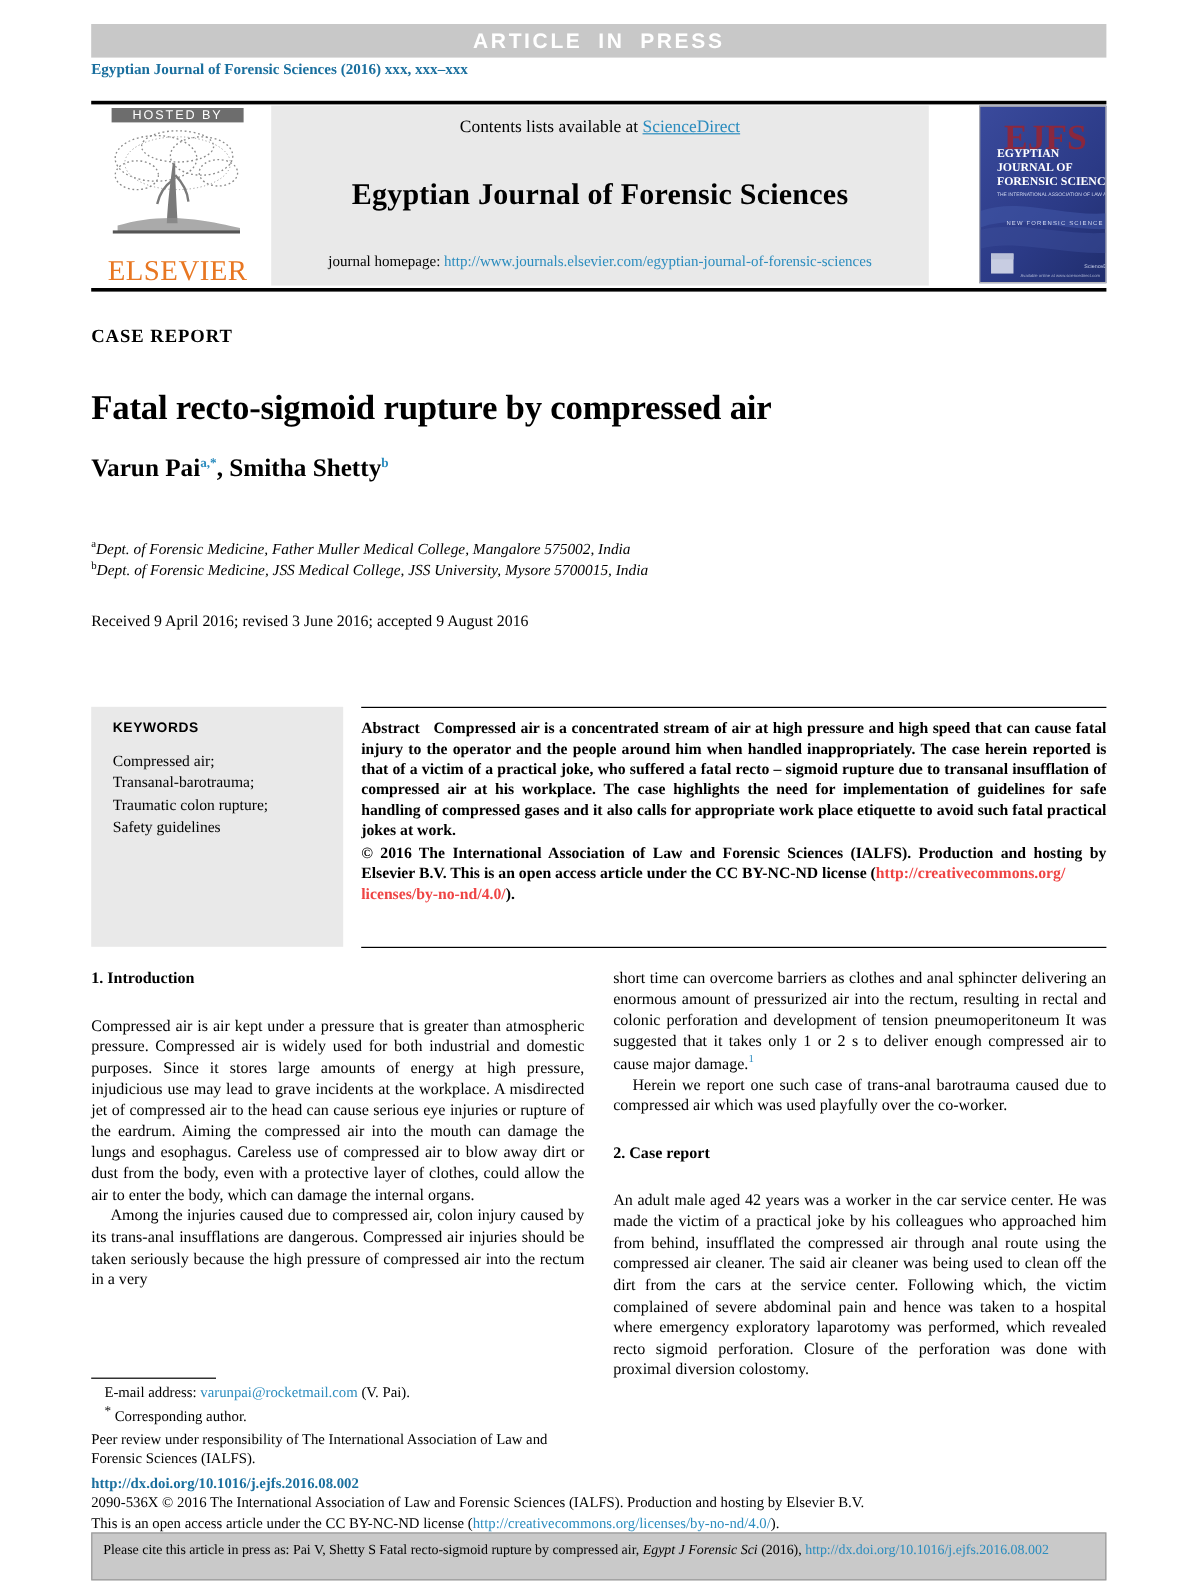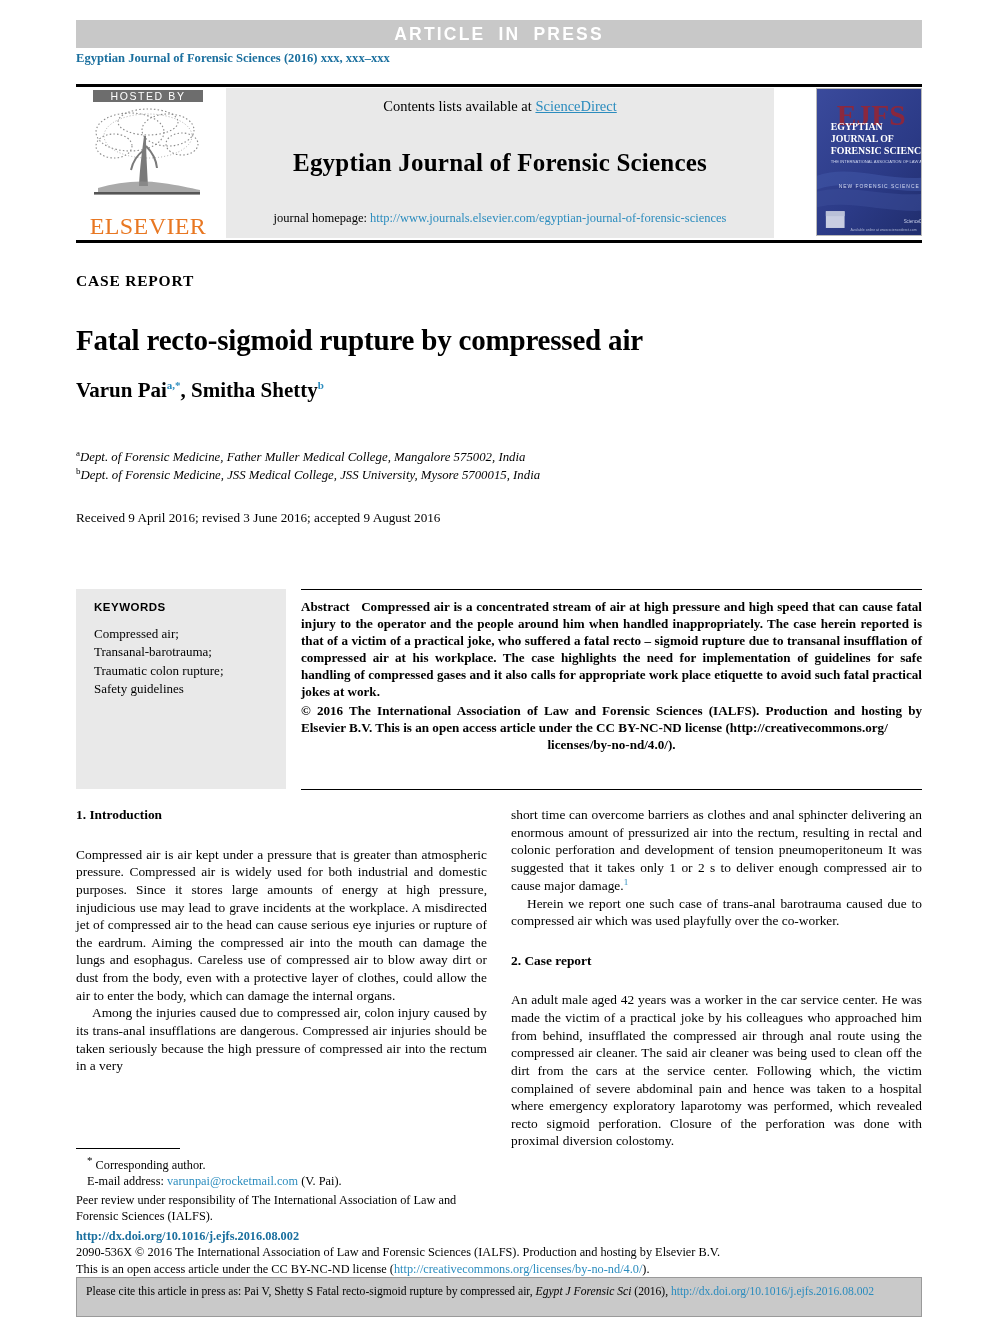--- a/index.html
+++ b/index.html
@@ -216,22 +216,22 @@
     left: 301px; top: 598px;
     width: 621px;
     font-size: 13.1px;
     line-height: 1.30;
     text-align: justify;
     font-weight: bold;
   }
   .abstract .lead { font-weight: bold; }
   .abstract .body-txt { font-weight: bold; }
   .abstract .copyright { display: block; margin-top: 2px; }
-  .abstract a { color: #000000; text-decoration: none; }
-  .abstract .lic-tail { display: block; text-align: center; }
+  .abstract a { color: #ef4444; text-decoration: none; }
+  .abstract .lic-tail { display: block; text-align: left; }
 
   
   .col {
     position: absolute;
     top: 806px;
     width: 411px;
     font-size: 13.4px;
     line-height: 1.315;
     text-align: justify;
   }
@@ -411,22 +411,22 @@
 
   <div class="col col-right">
     <p class="para"><span>short time can overcome barriers as clothes and anal sphincter delivering an enormous amount of pressurized air into the rectum, resulting in rectal and colonic perforation and development of tension pneumoperitoneum It was suggested that it takes only 1 or 2 s to deliver enough compressed air to cause major damage.</span><sup>1</sup></p>
     <p class="para">Herein we report one such case of trans-anal barotrauma caused due to compressed air which was used playfully over the co-worker.</p>
     <div class="sec-head second">2. Case report</div>
     <p class="para">An adult male aged 42 years was a worker in the car service center. He was made the victim of a practical joke by his colleagues who approached him from behind, insufflated the compressed air through anal route using the compressed air cleaner. The said air cleaner was being used to clean off the dirt from the cars at the service center. Following which, the victim complained of severe abdominal pain and hence was taken to a hospital where emergency exploratory laparotomy was performed, which revealed recto sigmoid perforation. Closure of the perforation was done with proximal diversion colostomy.</p>
   </div>
 
   <div class="fn-rule"></div>
   <div class="footnote">
+    <div class="fn-indent"><span>E-mail address: </span><a href="#">varunpai@rocketmail.com</a><span> (V. Pai).</span></div>
     <div class="fn-indent"><span class="fn-star">*</span> <span>Corresponding author.</span></div>
-    <div class="fn-indent"><span>E-mail address: </span><a href="#">varunpai@rocketmail.com</a><span> (V. Pai).</span></div>
     <div class="fn-peer">Peer review under responsibility of The International Association of Law and Forensic Sciences (IALFS).</div>
   </div>
 
   <div class="pub-block">
     <div class="pub-doi">http://dx.doi.org/10.1016/j.ejfs.2016.08.002</div>
     <div class="pub-line">2090-536X © 2016 The International Association of Law and Forensic Sciences (IALFS). Production and hosting by Elsevier B.V.</div>
     <div class="pub-line"><span>This is an open access article under the CC BY-NC-ND license (</span><a href="#">http://creativecommons.org/licenses/by-no-nd/4.0/</a><span>).</span></div>
   </div>
 
   <div class="cite-box">

